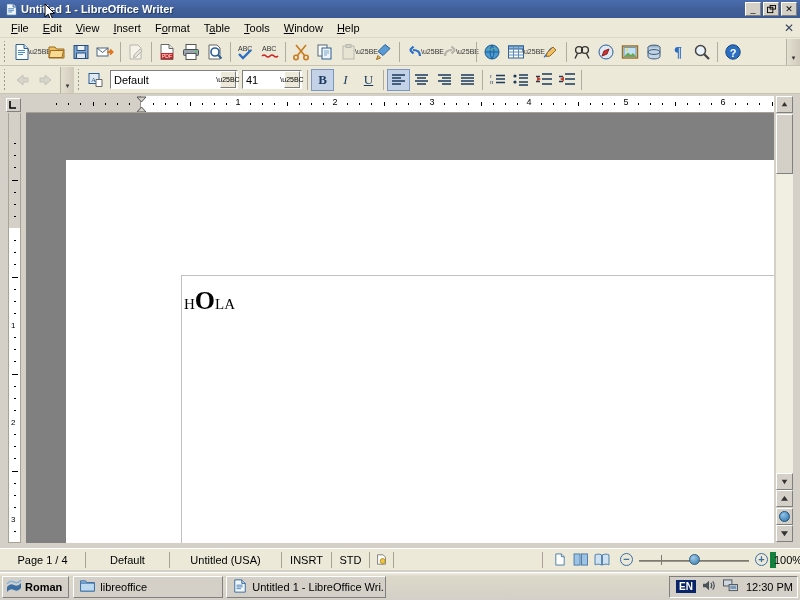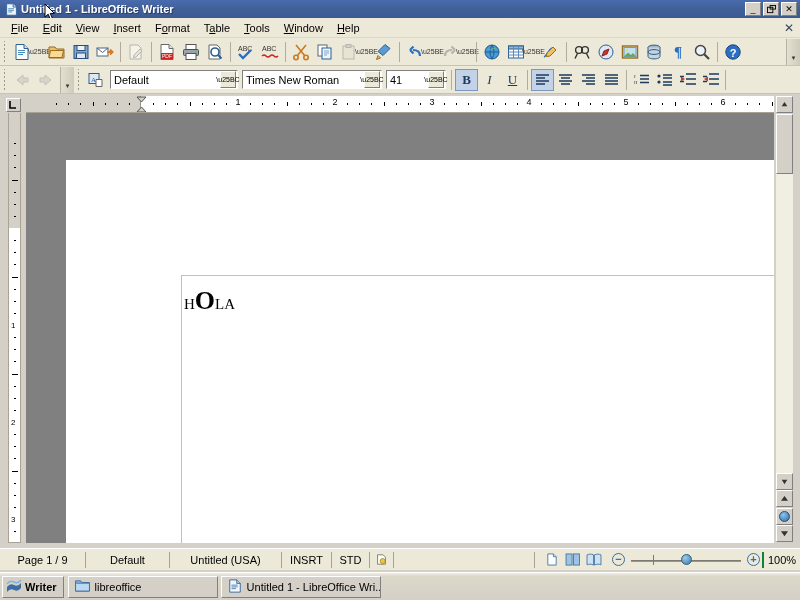--- a/index.html
+++ b/index.html
@@ -565,24 +565,20 @@
         <text x="6.5" y="10.5" font-size="7" fill="#2b5f96" text-anchor="middle" font-family="serif">A</text>
         <path d="M9 8.5h6v7H9z" fill="#fff" stroke="#666"></path>
       </svg>
     </div>
 
     <div class="combo" id="style-combo">
       <span class="val">Default</span>
       <span class="drop">\u25BC</span>
     </div>
 
-    <div class="combo" id="font-combo">
-      <span class="val">Times New Roman</span>
-      <span class="drop">\u25BC</span>
-    </div>
 
     <div class="combo" id="size-combo">
       <span class="val">41</span>
       <span class="drop">\u25BC</span>
     </div>
 
     <div class="tb-sep"></div>
 
     <div class="fmt-btn active" style="font-weight:bold">
         <span>B</span>
@@ -822,21 +818,21 @@
       <div class="nav-dot"></div>
     </div>
     <div style="position:absolute;left:0;bottom:1px" class="sb-btn">
       <svg width="9" height="7" viewBox="0 0 10 8">
           <path d="M5 7L1 1.5h8z" fill="#333"></path>
         </svg>
     </div>
   </div>
 
   <div class="statusbar">
-    <div class="sb-cell" style="width:86px;justify-content:center">Page 1 / 9</div>
+    <div class="sb-cell" style="width:86px;justify-content:center">Page 1 / 4</div>
     <div class="sb-cell" style="width:84px;justify-content:center">Default</div>
     <div class="sb-cell" style="width:112px;justify-content:center">Untitled (USA)</div>
     <div class="sb-cell" style="width:50px;justify-content:center">INSRT</div>
     <div class="sb-cell" style="width:38px;justify-content:center">STD</div>
     <div class="sb-cell" style="width:24px;justify-content:center">
       <svg width="13" height="13" viewBox="0 0 14 14">
         <path d="M2 1h7l3 3v9H2z" fill="#fdfdfd" stroke="#666"></path>
         <circle cx="8.5" cy="9" r="3.2" fill="#f0c63a" stroke="#a8851e"></circle>
       </svg>
     </div>
@@ -863,32 +859,32 @@
     </div>
     <div class="sb-cell" style="border-right:none;padding:0 2px">
       <div class="zoom-circle">−</div>
       <div class="zoom-slider">
         <div class="line"></div>
         <div class="notch" style="left:22px"></div>
         <div class="knob"></div>
       </div>
       <div class="zoom-circle">+</div>
     </div>
-    <div class="sb-cell" style="border-right:none;border-left:2px solid #15803d;width:38px;justify-content:center">100%</div>
+    <div class="sb-cell" style="border-right:none;border-left:6px solid #15803d;width:30px;justify-content:center">100%</div>
   </div>
 
   <div class="taskbar">
     <div class="start-btn">
       <span>
         <svg width="16" height="15" viewBox="0 0 16 15">
           <path d="M1 9q3-4 7-2t7-2v5q-3 4-7 2t-7 2z" fill="#3a6ea5"></path>
           <path d="M1 6q3-4 7-2t7-2" fill="none" stroke="#7fb2dd" stroke-width="1.4"></path>
         </svg>
       </span>
-      <span>Writer</span>
+      <span>Roman</span>
     </div>
     <div class="task-btn" id="task-libreoffice">
       <span>
         <svg width="15" height="13" viewBox="0 0 16 14">
           <path d="M.5 2h5.5l1.2 1.8H15.5v9.2H.5z" fill="#8fbce0" stroke="#3a6ea5"></path>
           <path d="M.5 4.5h15v8.5H.5z" fill="#bcd9f0" stroke="#3a6ea5"></path>
         </svg>
       </span>
       <span>libreoffice</span>
     </div>
@@ -897,15 +893,32 @@
         <svg width="14" height="14" viewBox="0 0 16 16">
           <path d="M2 1h8l4 4v10H2z" fill="#f2f6fb" stroke="#2b5f96"></path>
           <path d="M10 1v4h4" fill="#bcd6ee" stroke="#2b5f96"></path>
           <g stroke="#3a7ab5">
               <path d="M4 7h7M4 9h7M4 11h5"></path>
             </g>
         </svg>
       </span>
       <span>Untitled 1 - LibreOffice Wri...</span>
     </div>
+    <div class="tray">
+      <span class="lang-box">EN</span>
+      <span>
+        <svg width="15" height="13" viewBox="0 0 16 14">
+          <path d="M1 5h3l3.5-3v10L4 9H1z" fill="#4a5159"></path>
+          <path d="M9.5 4q2 3 0 6M11.5 2.5q3.2 4.5 0 9" fill="none" stroke="#4a5159" stroke-width="1.2"></path>
+        </svg>
+      </span>
+      <span>
+        <svg width="15" height="13" viewBox="0 0 16 14">
+          <rect x="0.5" y="1" width="9" height="6.5" fill="#cfd8e0" stroke="#4a5159"></rect>
+          <rect x="6.5" y="6" width="9" height="6.5" fill="#cfd8e0" stroke="#4a5159"></rect>
+          <rect x="7.8" y="7.2" width="6.4" height="3.6" fill="#7a9ab8"></rect>
+        </svg>
+      </span>
+      <span class="tray-time">12:30 PM</span>
+    </div>
   </div>
 
 </div>
 
 </body></html>

